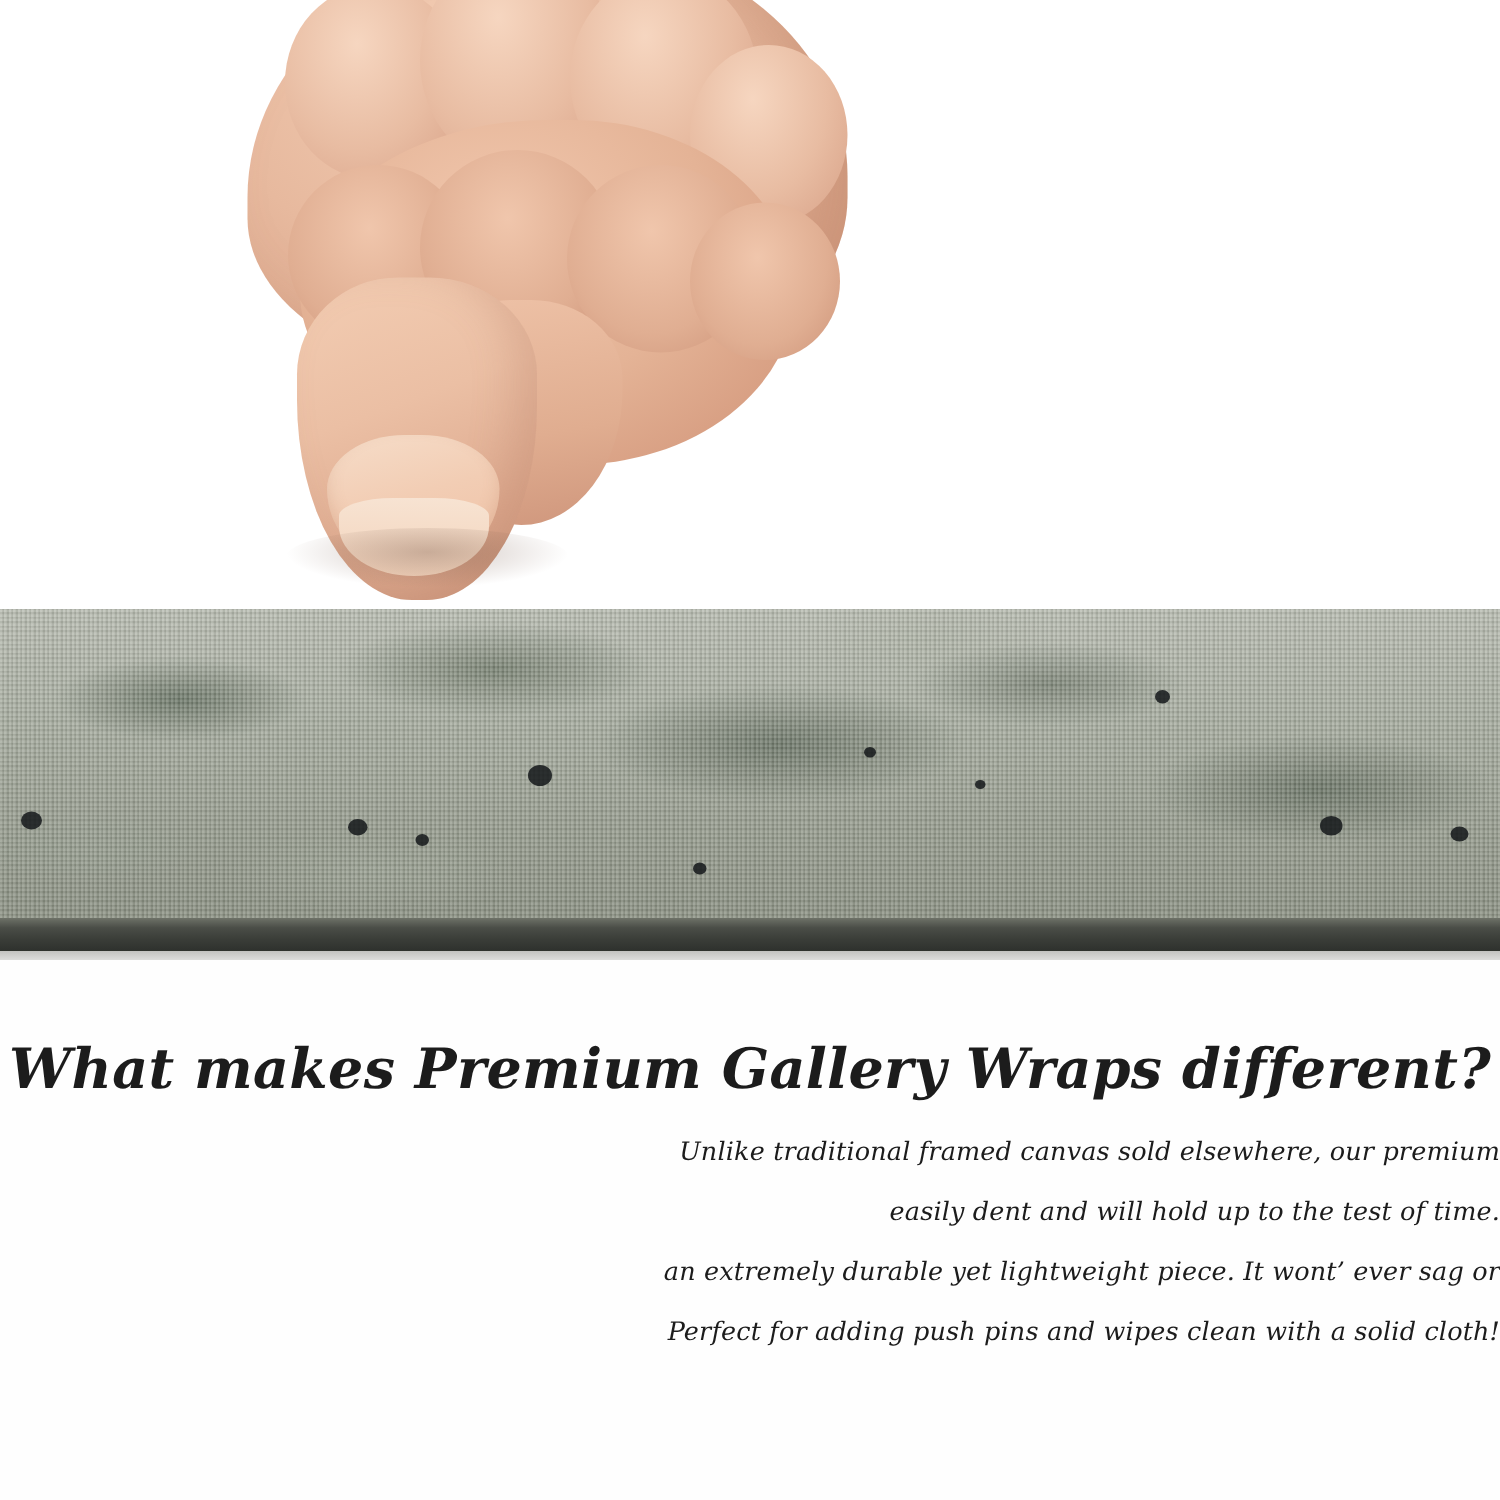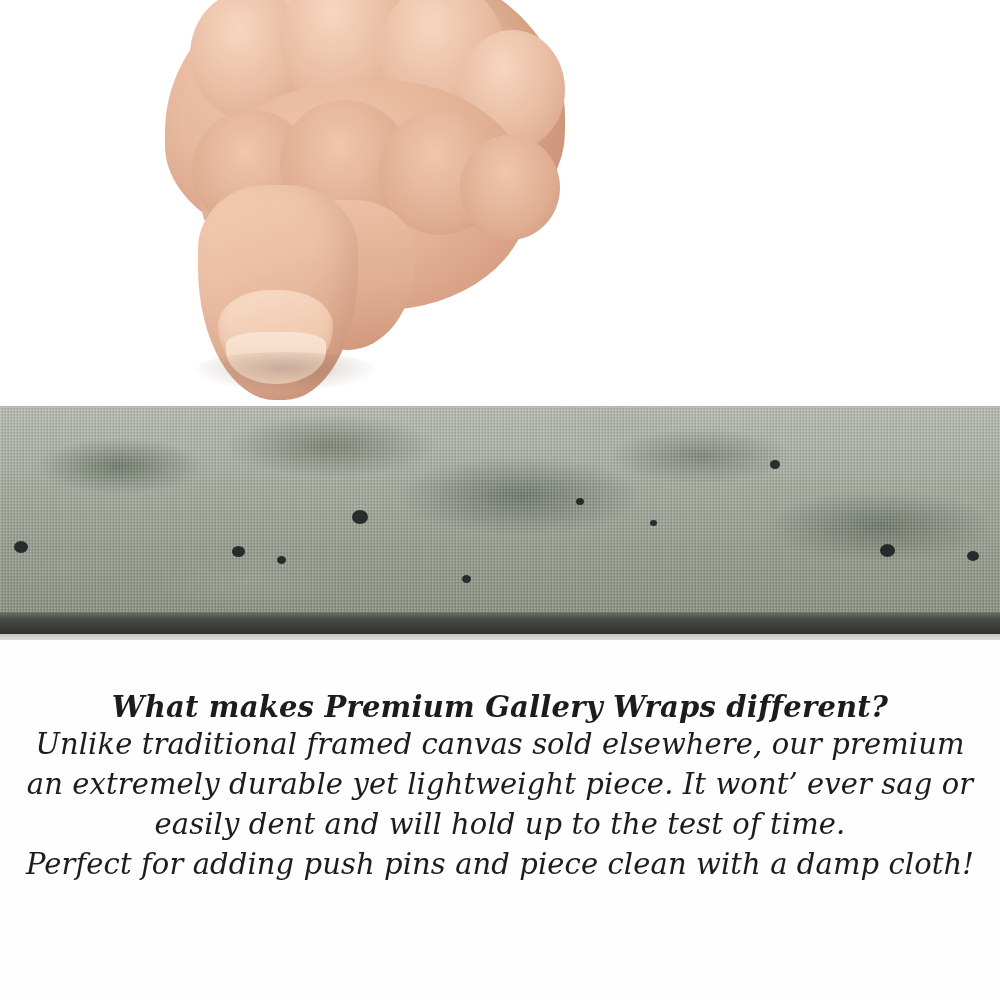--- a/index.html
+++ b/index.html
@@ -187,28 +187,30 @@
     left: 0;
     top: 690px;
     width: 1000px;
     text-align: center;
     font-family: "DejaVu Serif", serif;
     color: #1c1c1c;
   }
   .caption .headline {
     font-style: italic;
     font-weight: bold;
-    font-size: 29px;
+    font-size: 37px;
     letter-spacing: 0.2px;
+    margin-bottom: 14px;
   }
   .caption .body-line {
     font-style: italic;
-    font-size: 29px;
+    font-size: 17px;
     line-height: 40px;
     letter-spacing: 0.1px;
+    text-align: right;
   }
 </style>
 </head>
 <body>
 
 <div class="page">
 
   <div class="photo-area">
 
     <div class="hand">
@@ -243,18 +245,18 @@
     <div class="speck" style="left:462px; top:575px; width:9px;  height:8px;"></div>
     <div class="speck" style="left:650px; top:520px; width:7px;  height:6px;"></div>
 
     <div class="canvas-edge"></div>
     <div class="canvas-edge-shadow"></div>
   </div>
 
   <div class="caption">
     <div class="headline">What makes Premium Gallery Wraps different?</div>
     <div class="body-line">Unlike traditional framed canvas sold elsewhere, our premium</div>
+    <div class="body-line">easily dent and will hold up to the test of time.</div>
     <div class="body-line">an extremely durable yet lightweight piece. It wont’ ever sag or</div>
-    <div class="body-line">easily dent and will hold up to the test of time.</div>
-    <div class="body-line">Perfect for adding push pins and piece clean with a damp cloth!</div>
+    <div class="body-line">Perfect for adding push pins and wipes clean with a solid cloth!</div>
   </div>
 
 </div>
 
 </body></html>

